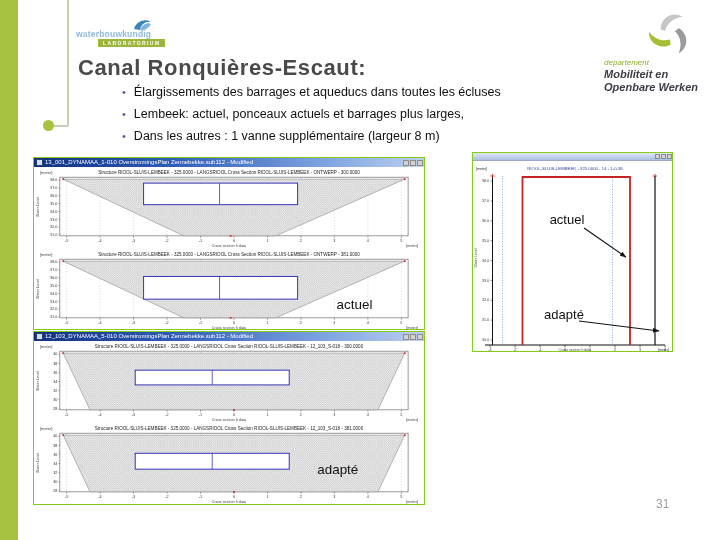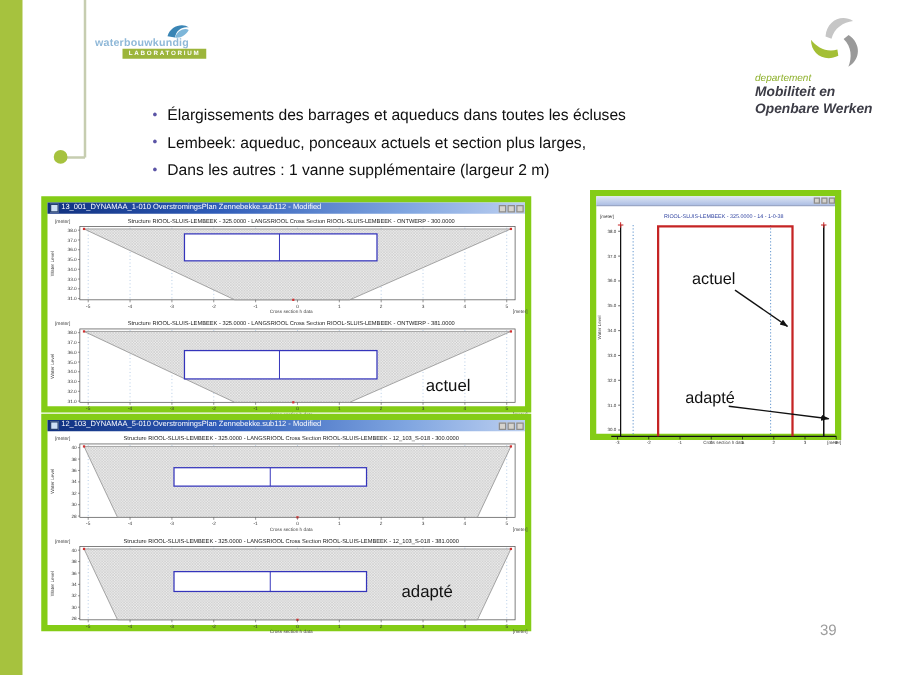--- a/index.html
+++ b/index.html
@@ -27,21 +27,21 @@
   .dept-l1,.dept-l2{font-size:11px;color:#3c3c46;line-height:13px;font-weight:bold;}
 
   .title{position:absolute;left:78px;top:55px;font-size:22px;font-weight:900;
          color:#4a4a4a;letter-spacing:.6px;}
   .bullets{position:absolute;left:122px;top:85px;width:460px;margin:0;padding:0;list-style:none;}
   .bullets li{display:flex;align-items:flex-start;font-size:12.5px;color:#101010;
               line-height:15px;margin-bottom:7px;}
   .bullets .marker{color:#5b54a6;font-size:11px;margin-right:8px;line-height:15px;}
 
   
-  .appwin{position:absolute;background:#fff;border:5px solid #84cc16;box-sizing:border-box;}
+  .appwin{position:absolute;background:#fff;border:1px solid #84cc16;box-sizing:border-box;}
   .win-left-top{left:33px;top:157px;width:392px;height:173px;}
   .win-left-bottom{left:33px;top:331px;width:392px;height:174px;}
   .win-right{left:472px;top:152px;width:201px;height:200px;}
   .titlebar{display:flex;align-items:center;background:linear-gradient(90deg,#10307f 0%,#2e5bb8 35%,#7fa5e0 75%,#bccff0 100%);
             height:9px;padding:0 1px;}
   .titlebar .appicon{width:5px;height:5px;background:#cfe0f5;border:1px solid #27406e;margin:0 2px 0 1px;flex:none;}
   .titlebar .wtitle{color:#ffffff;font-size:6px;line-height:9px;white-space:nowrap;overflow:hidden;flex:1;}
   .winbtns{display:flex;gap:1px;margin-left:2px;flex:none;}
   .winbtn{width:6px;height:6px;background:#d6d3ce;border:1px solid #8c8c8c;box-sizing:border-box;}
   .titlebar-light{display:flex;align-items:center;justify-content:flex-end;height:7px;
@@ -75,33 +75,34 @@
       <path d="M14,20 C15,7 27,1 37,7 C29,8 21,13 19,22 Z" fill="#9a9a9a" transform="rotate(120 24 25)"></path>
       <path d="M14,20 C15,7 27,1 37,7 C29,8 21,13 19,22 Z" fill="#a4bf35" transform="rotate(240 24 25)"></path>
     </g>
   </svg>
   <div class="dept-text">
     <div class="dept-top">departement</div>
     <div class="dept-l1">Mobiliteit en</div>
     <div class="dept-l2">Openbare Werken</div>
   </div>
 
+  <div class="title">Canal Ronquières-Escaut:</div>
 
   <ul class="bullets">
     <li>
       <span class="marker">•</span>
       <span>Élargissements des barrages et aqueducs dans toutes les écluses</span>
     </li>
     <li>
       <span class="marker">•</span>
-      <span>Lembeek: aqueduc, ponceaux actuels et section plus larges,</span>
+      <span>Lembeek: actuel, ponceaux actuels et barrages plus larges,</span>
     </li>
     <li>
       <span class="marker">•</span>
-      <span>Dans les autres : 1 vanne supplémentaire (largeur 2 m)</span>
+      <span>Dans les autres : 1 vanne supplémentaire (largeur 8 m)</span>
     </li>
   </ul>
 
   <div class="appwin win-left-top">
     <div class="titlebar">
       <span class="appicon"></span>
       <span class="wtitle">13_001_DYNAMAA_1-010 OverstromingsPlan Zennebekke.sub112 - Modified</span>
       <span class="winbtns">
         <span class="winbtn"></span>
         <span class="winbtn"></span>
@@ -459,14 +460,14 @@
         <text x="16.000000000000007" y="180.2" font-size="3.6" text-anchor="end" fill="#333">30.0</text>
         <line x1="17.500000000000007" y1="179" x2="19.500000000000007" y2="179" stroke="#111" stroke-width="0.5"></line>
         <path d="M49.50000000000001,184 L49.50000000000001,16 L157.00000000000003,16 L157.00000000000003,184" fill="none" stroke="#c52424" stroke-width="1.8"></path>
         <text x="94" y="62.595" font-size="13" text-anchor="middle" fill="#111">actuel</text>
         <line x1="111" y1="67.052" x2="153" y2="96.11999999999999" stroke="#111" stroke-width="1.1" marker-end="url(#arrowhead)"></line>
         <text x="91" y="157.573" font-size="13" text-anchor="middle" fill="#111">adapté</text>
         <line x1="106" y1="160.002" x2="186" y2="169.973" stroke="#111" stroke-width="1.1" marker-end="url(#arrowhead)"></line>
       </svg>
   </div>
 
-  <div class="pagenum">39</div>
+  <div class="pagenum">31</div>
 </div>
 
 </body></html>

